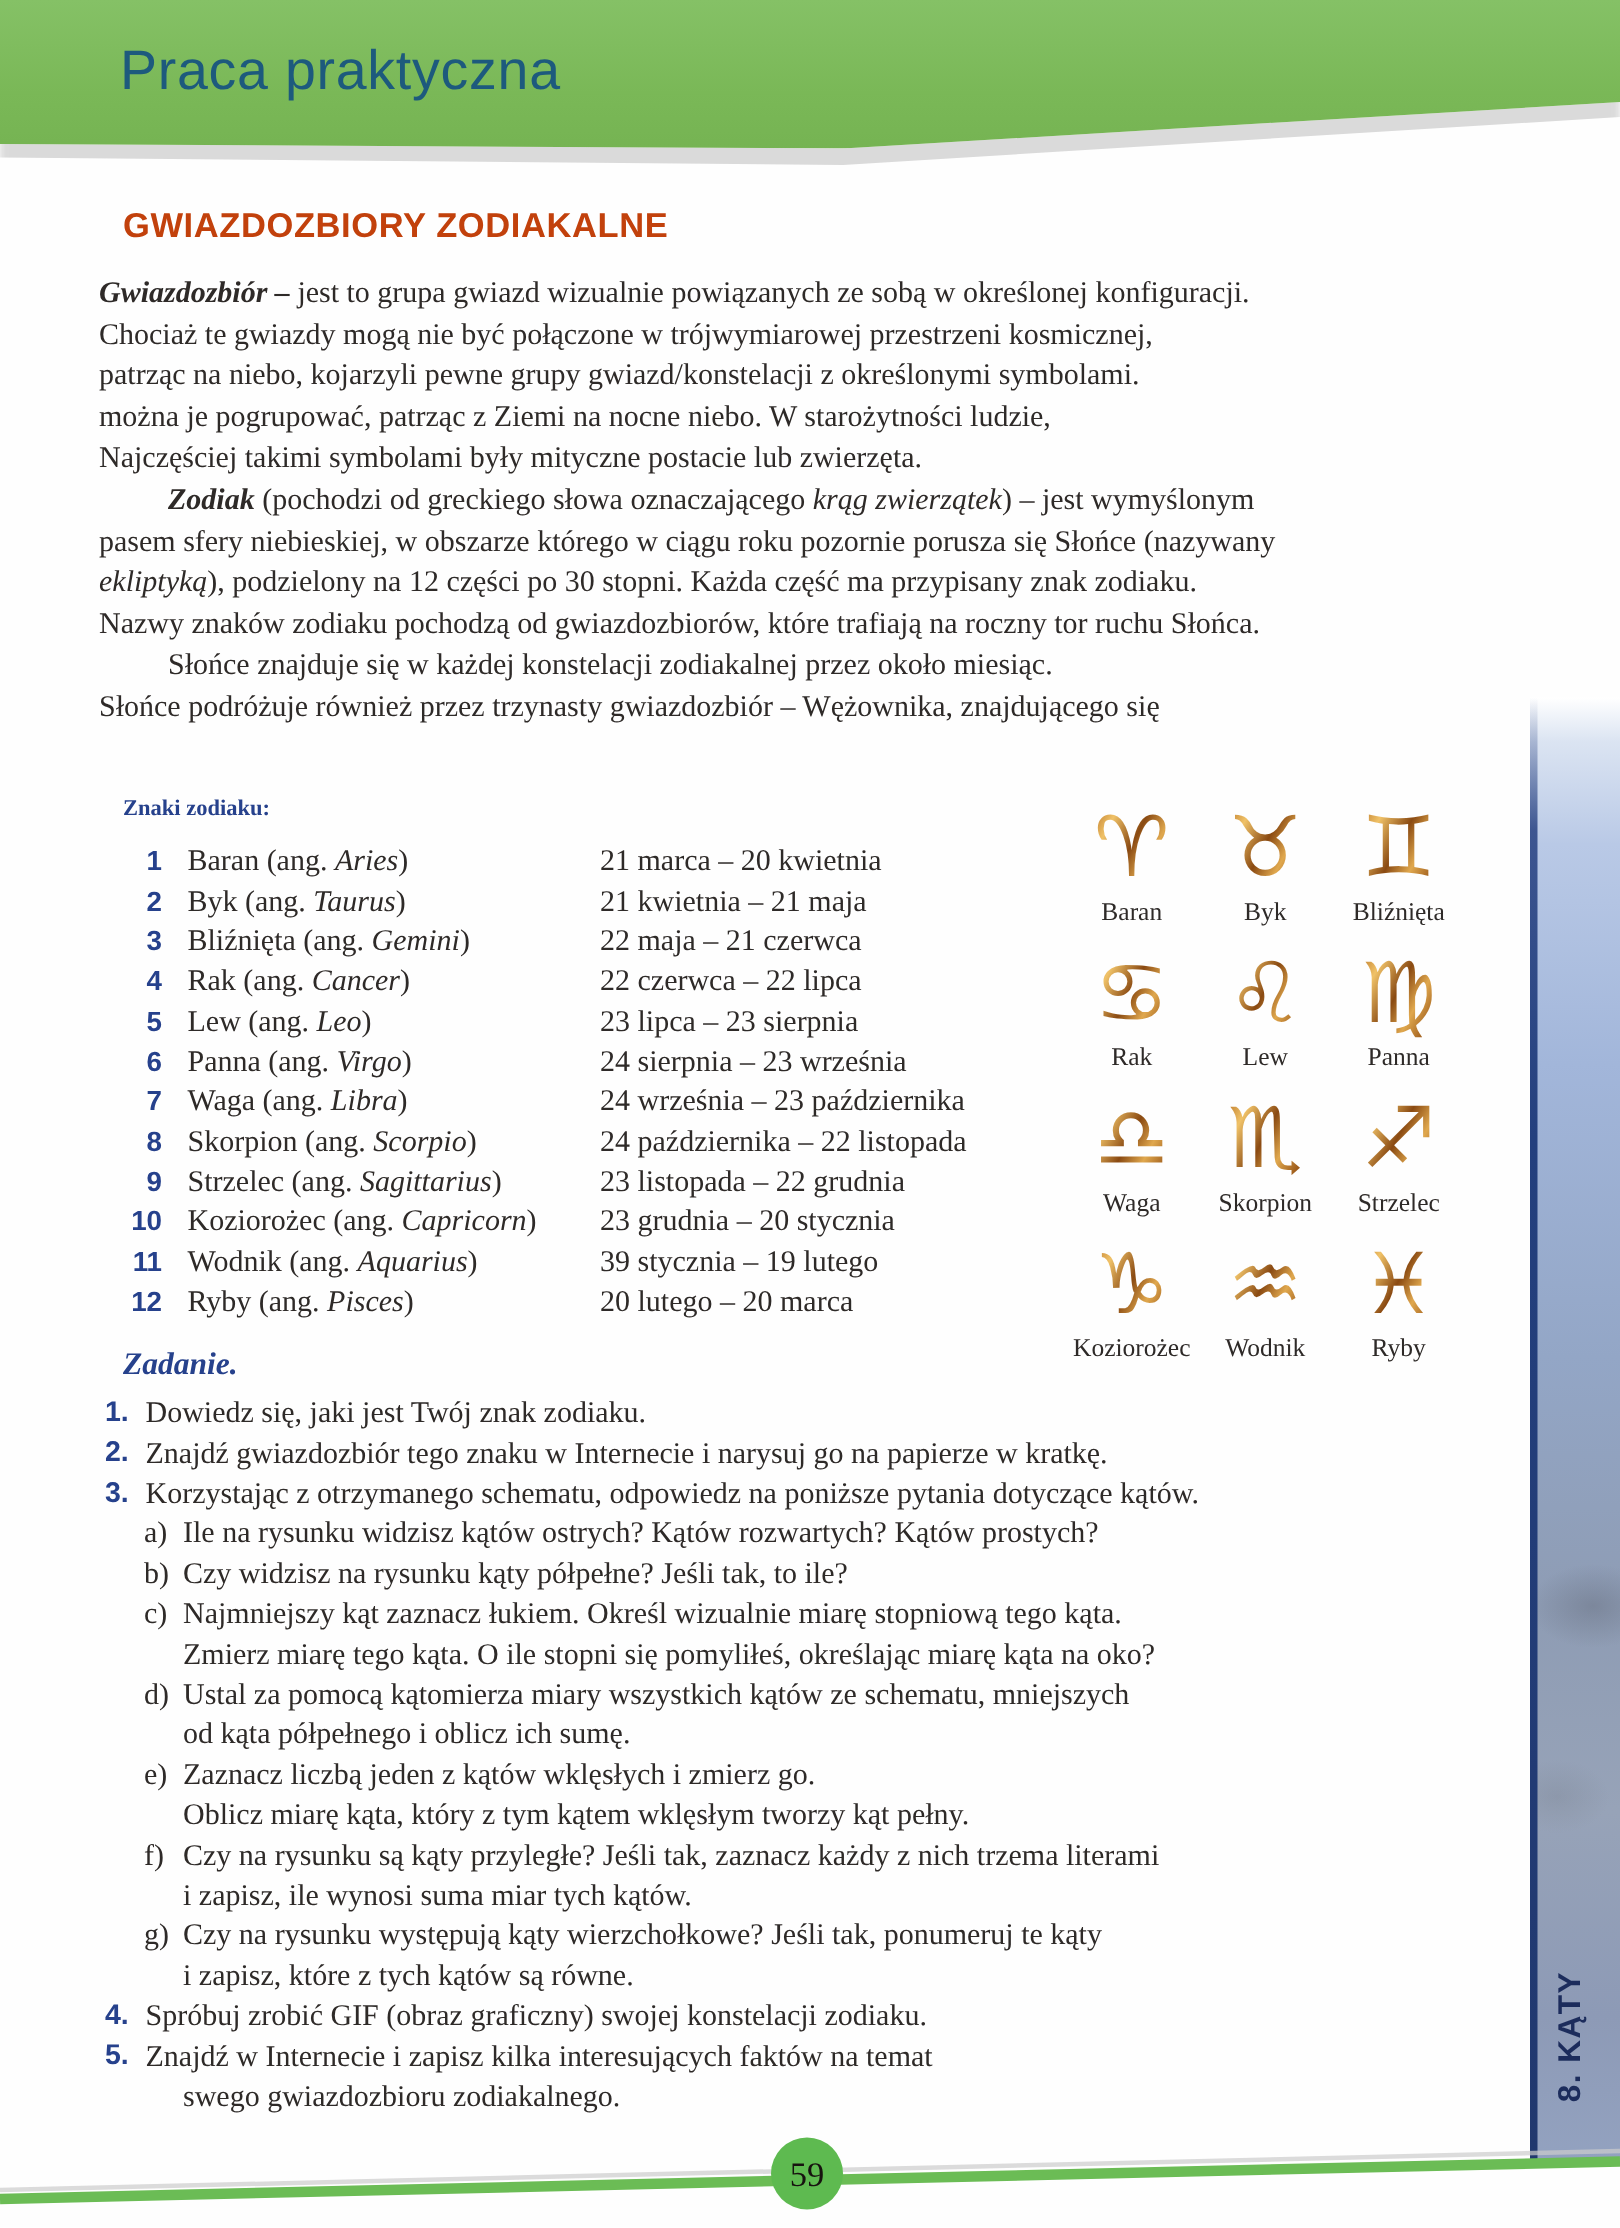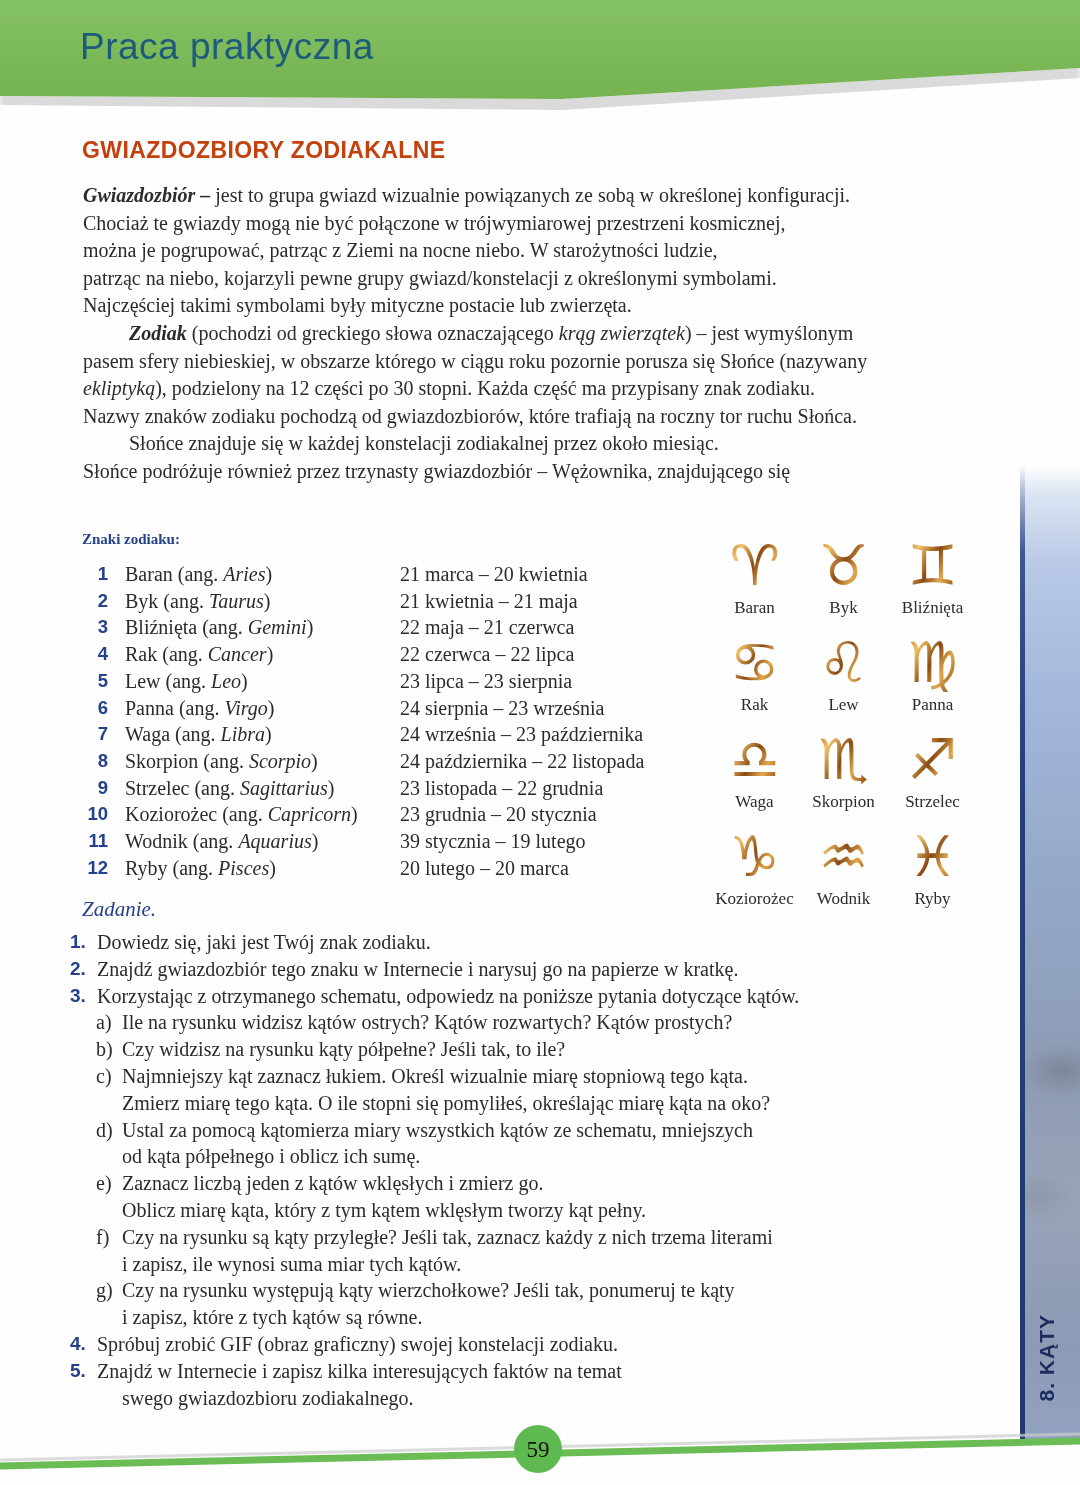--- a/index.html
+++ b/index.html
@@ -13,21 +13,21 @@
     filter:blur(2.5px);opacity:.65;}
   .header-band{position:absolute;top:0;left:0;width:1080px;height:112px;
     background:linear-gradient(180deg,#85c166 0%,#7ab857 55%,#74b251 100%);
     clip-path:polygon(0 0,1080px 0,1080px 68px,562px 99px,0 96px);}
   .header-title{position:absolute;top:26px;left:80px;font-family:"Liberation Sans",sans-serif;
     font-size:37px;font-weight:400;color:#1d5a7d;letter-spacing:.5px;}
 
   
   .article-heading{position:absolute;top:137px;left:82px;font-family:"Liberation Sans",sans-serif;
     font-weight:700;font-size:23px;color:#c2410c;letter-spacing:.4px;}
-  .intro{position:absolute;top:182px;left:83px;width:900px;font-size:20px;line-height:27.6px;}
+  .intro{position:absolute;top:182px;left:66px;width:900px;font-size:20px;line-height:27.6px;}
   .t-line{white-space:nowrap;}
   .t-line.ind{padding-left:46px;}
   .b{font-weight:700;}
   .i{font-style:italic;}
   .bi,.b.i{font-weight:700;font-style:italic;}
 
   
   .zodiac-heading{position:absolute;top:531px;left:82px;font-size:15px;font-weight:700;
     color:#26418c;}
   .sign-list{position:absolute;top:561px;left:70px;width:640px;}
@@ -41,21 +41,21 @@
   .zodiac-grid{position:absolute;top:520px;left:710px;width:268px;display:grid;
     grid-template-columns:repeat(3,89px);grid-auto-rows:97px;}
   .z-cell{display:flex;flex-direction:column;align-items:center;justify-content:flex-end;}
   .z-glyph{font-family:"DejaVu Sans",sans-serif;font-size:56px;line-height:62px;
     background:linear-gradient(118deg,#b0691e 0%,#f0c268 22%,#8a4a12 48%,#e0a84e 68%,#9c5a1a 88%,#c88a35 100%);
     -webkit-background-clip:text;background-clip:text;color:transparent;
     -webkit-text-fill-color:transparent;}
   .z-label{font-size:17px;line-height:19px;color:#2e2a28;margin-top:1px;}
 
   
-  .tasks-heading{position:absolute;top:897px;left:82px;font-size:21px;font-weight:400;
+  .tasks-heading{position:absolute;top:897px;left:82px;font-size:21px;font-weight:700;
     font-style:italic;color:#26418c;}
   .tasks{position:absolute;top:929px;left:70px;width:940px;font-size:20px;}
   .task-row{position:relative;line-height:26.8px;white-space:nowrap;}
   .task-row.num{padding-left:27px;}
   .task-row.letter,.task-row.cont{padding-left:52px;}
   .task-row .marker{position:absolute;top:0;}
   .marker.mnum{left:0;width:24px;font-family:"Liberation Sans",sans-serif;font-weight:700;
     font-size:19px;color:#26418c;}
   .marker.mletter{left:26px;width:24px;color:#2e2a28;}
 
@@ -82,22 +82,22 @@
 
   <div class="header-shadow"></div>
   <div class="header-band"></div>
   <div class="header-title">Praca praktyczna</div>
 
   <div class="article-heading">GWIAZDOZBIORY ZODIAKALNE</div>
 
   <div class="intro" id="intro">
       <div class="t-line"><span class="b i">Gwiazdozbiór –</span><span> jest to grupa gwiazd wizualnie powiązanych ze sobą w określonej konfiguracji.</span></div>
       <div class="t-line"><span>Chociaż te gwiazdy mogą nie być połączone w trójwymiarowej przestrzeni kosmicznej,</span></div>
+      <div class="t-line"><span>patrząc na niebo, kojarzyli pewne grupy gwiazd/konstelacji z określonymi symbolami.</span></div>
       <div class="t-line"><span>można je pogrupować, patrząc z Ziemi na nocne niebo. W starożytności ludzie,</span></div>
-      <div class="t-line"><span>patrząc na niebo, kojarzyli pewne grupy gwiazd/konstelacji z określonymi symbolami.</span></div>
       <div class="t-line"><span>Najczęściej takimi symbolami były mityczne postacie lub zwierzęta.</span></div>
       <div class="t-line ind"><span class="b i">Zodiak</span><span> (pochodzi od greckiego słowa oznaczającego </span><span class="i">krąg zwierzątek</span><span>) – jest wymyślonym</span></div>
       <div class="t-line"><span>pasem sfery niebieskiej, w obszarze którego w ciągu roku pozornie porusza się Słońce (nazywany</span></div>
       <div class="t-line"><span class="i">ekliptyką</span><span>), podzielony na 12 części po 30 stopni. Każda część ma przypisany znak zodiaku.</span></div>
       <div class="t-line"><span>Nazwy znaków zodiaku pochodzą od gwiazdozbiorów, które trafiają na roczny tor ruchu Słońca.</span></div>
       <div class="t-line ind"><span>Słońce znajduje się w każdej konstelacji zodiakalnej przez około miesiąc.</span></div>
       <div class="t-line"><span>Słońce podróżuje również przez trzynasty gwiazdozbiór – Wężownika, znajdującego się</span></div>
     </div>
 
   <div class="zodiac-heading">Znaki zodiaku:</div>

